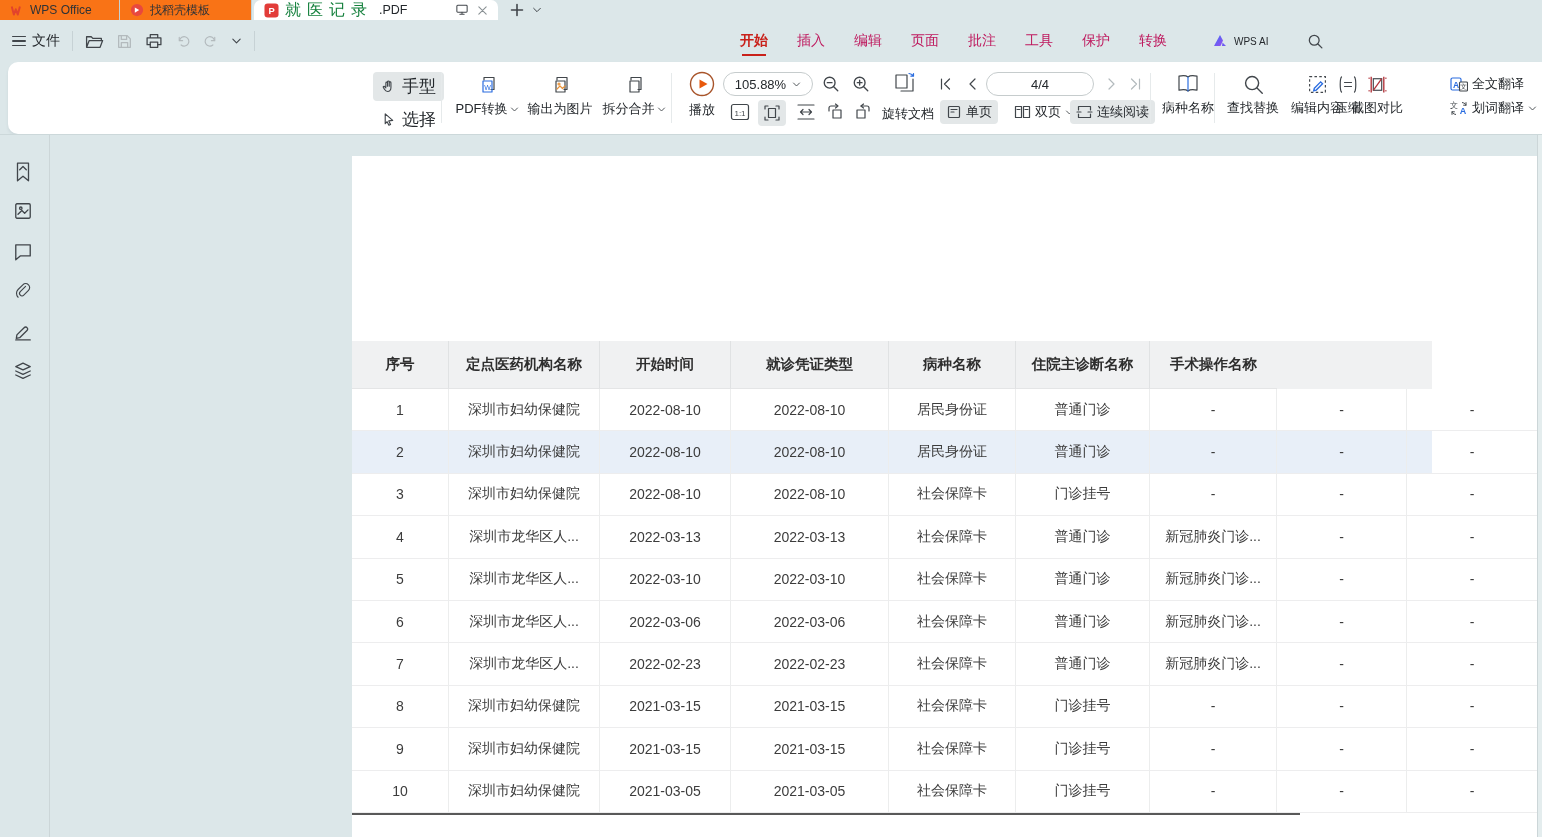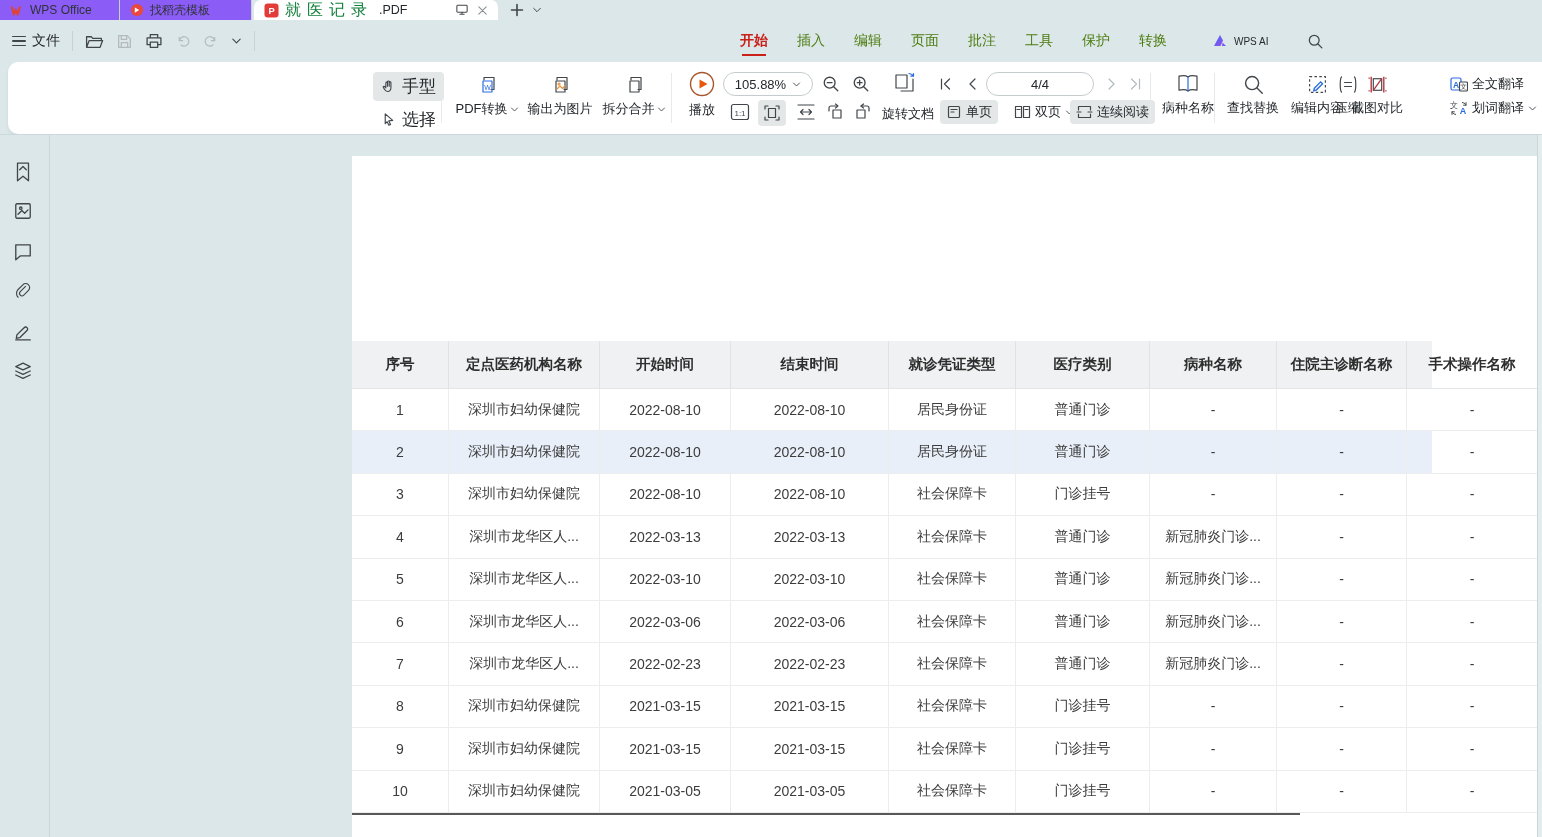--- a/index.html
+++ b/index.html
@@ -5,37 +5,37 @@
   * { margin:0; padding:0; box-sizing:border-box; }
   html,body { width:1542px; height:837px; overflow:hidden; }
   body { font-family:"Liberation Sans","DejaVu Sans",sans-serif; background:#dce7e9; color:#3c4043; position:relative; }
   svg { display:block; }
   .ic { stroke:#41464b; fill:none; stroke-width:1.2; stroke-linecap:round; stroke-linejoin:round; }
   .ic.dim { stroke:#b3babd; }
 
   
   .tabbar { position:absolute; left:0; top:0; width:1542px; height:20px; display:flex; align-items:stretch; }
   .tab { display:flex; align-items:center; gap:6px; font-size:12px; padding:0 10px; color:#2f3337; }
-  .tab.inactive { background:#8b5cf6; border-right:1px solid #c3d1d4; width:120px; }
+  .tab.inactive { background:#f97316; border-right:1px solid #c3d1d4; width:120px; }
   .tab.inactive:nth-child(2){ width:132px; }
   .tab.active { background:#ffffff; border-radius:7px 7px 0 0; width:244px; margin-left:2px; position:relative; }
   .tab-title { letter-spacing:6px; font-size:16px; color:#15803d; white-space:nowrap; }
   .tab-ext { letter-spacing:0; font-size:12.5px; color:#23272b; }
   .tab-actions { margin-left:auto; display:flex; align-items:center; gap:8px; }
   .newtab { display:flex; align-items:center; gap:8px; padding-left:12px; }
 
   
   .menubar { position:absolute; left:0; top:20px; width:1542px; height:42px; }
   .mb-left { position:absolute; left:12px; top:0; height:42px; display:flex; align-items:center; gap:12px; }
   .vdiv { width:1px; height:20px; background:#c7d2d5; }
   .filebtn { display:flex; align-items:center; gap:6px; font-size:14px; color:#24282c; }
   .hamburger { width:14px; }
   .hamburger div { height:1.6px; background:#41464b; margin:3px 0; border-radius:1px;}
   .menus { position:absolute; left:740px; top:0; height:42px; display:flex; align-items:center; gap:29px; font-size:14px; }
-  .menu-item { color:#4d7c0f; position:relative; padding:4px 0; }
+  .menu-item { color:#be185d; position:relative; padding:4px 0; }
   .menu-item.active { color:#c9211a; font-weight:bold; }
   .menu-item.active::after { content:""; position:absolute; left:2px; right:2px; bottom:-2px; height:2.5px; background:#c9211a; }
   .wpsai { display:flex; align-items:center; gap:6px; margin-left:16px; font-size:10px; color:#24282c; }
 
   
   .ribbon { position:absolute; left:8px; top:62px; width:1534px; height:72px; background:#ffffff; border-radius:10px 0 0 10px; box-shadow:0 2px 3px rgba(70,90,95,.10); }
   .rb { position:absolute; }
   .rdiv { position:absolute; top:11px; width:1px; height:50px; background:#e6eaeb; }
   .pill { background:#e3e7e8; border-radius:4px; }
   .tool-row { display:flex; align-items:center; gap:6px; font-size:17px; color:#24282c; padding:3px 8px; }
@@ -411,23 +411,21 @@
   </div>
 
   <div class="scrollstrip"></div>
 
   <div class="page">
     <div class="tablewrap">
       <div class="trow thead">
         <div class="cell">序号</div>
         <div class="cell">定点医药机构名称</div>
         <div class="cell">开始时间</div>
-        <div class="cell">结束时间</div>
         <div class="cell">就诊凭证类型</div>
-        <div class="cell">医疗类别</div>
         <div class="cell">病种名称</div>
         <div class="cell">住院主诊断名称</div>
         <div class="cell">手术操作名称</div>
       </div>
       <div id="table-body">
           <div class="trow">
             <div class="cell">1</div>
             <div class="cell">深圳市妇幼保健院</div>
             <div class="cell">2022-08-10</div>
             <div class="cell">2022-08-10</div>

